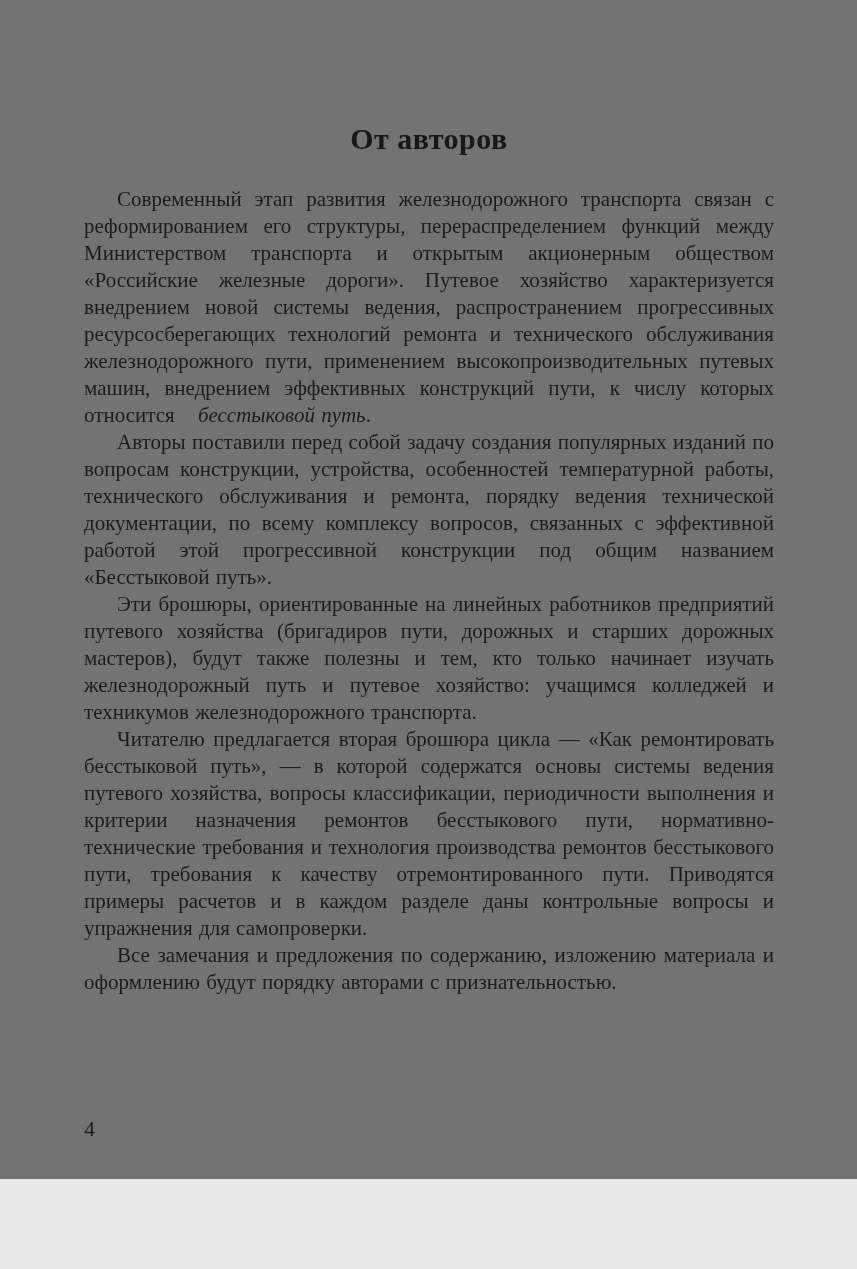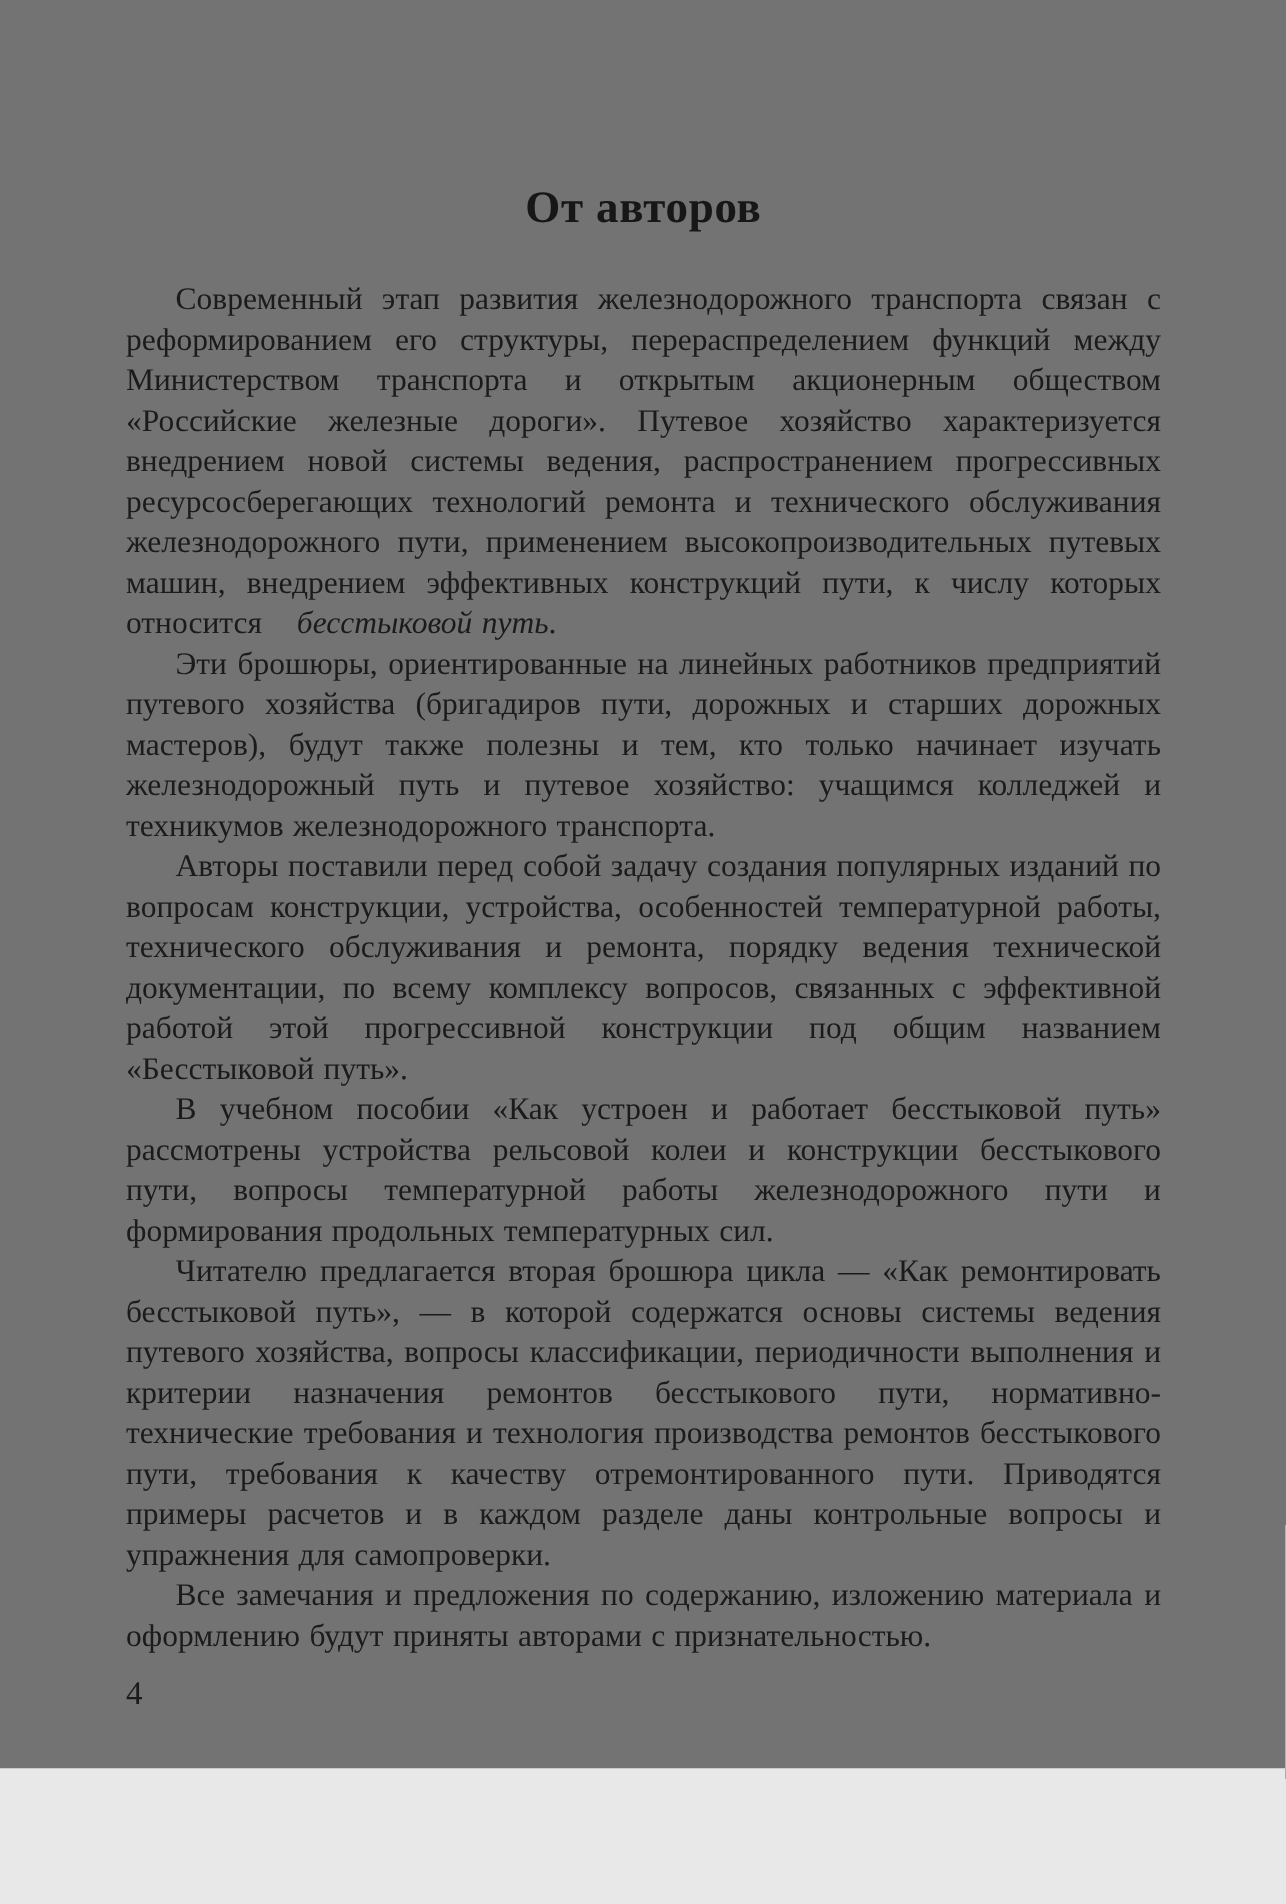--- a/index.html
+++ b/index.html
@@ -52,20 +52,19 @@
     color: #1b1b1b;
   }
 </style>
 </head>
 <body>
 
 <div class="page">
   <div class="text-block">
     <h1 class="title">От авторов</h1>
     <p class="para"><span>Современный этап развития железнодорожного транспорта связан с реформированием его структуры, перераспределением функций между Министерством транспорта и открытым акционерным обществом «Российские железные дороги». Путевое хозяйство характеризуется внедрением новой системы ведения, распространением прогрессивных ресурсосберегающих технологий ремонта и технического обслуживания железнодорожного пути, применением высокопроизводительных путевых машин, внедрением эффективных конструкций пути, к числу которых относится </span><em class="ital">бесстыковой путь</em><span>.</span></p>
+    <p class="para">Авторы поставили перед собой задачу создания популярных изданий по вопросам конструкции, устройства, особенностей температурной работы, технического обслуживания и ремонта, порядку ведения технической документации, по всему комплексу вопросов, связанных с эффективной работой этой прогрессивной конструкции под общим названием «Бесстыковой путь».</p>
     <p class="para">Эти брошюры, ориентированные на линейных работников предприятий путевого хозяйства (бригадиров пути, дорожных и старших дорожных мастеров), будут также полезны и тем, кто только начинает изучать железнодорожный путь и путевое хозяйство: учащимся колледжей и техникумов железнодорожного транспорта.</p>
-    <p class="para">Авторы поставили перед собой задачу создания популярных изданий по вопросам конструкции, устройства, особенностей температурной работы, технического обслуживания и ремонта, порядку ведения технической документации, по всему комплексу вопросов, связанных с эффективной работой этой прогрессивной конструкции под общим названием «Бесстыковой путь».</p>
-    <p class="para">В учебном пособии «Как устроен и работает бесстыковой путь» рассмотрены устройства рельсовой колеи и конструкции бесстыкового пути, вопросы температурной работы железнодорожного пути и формирования продольных температурных сил.</p>
     <p class="para">Читателю предлагается вторая брошюра цикла — «Как ремонтировать бесстыковой путь», — в которой содержатся основы системы ведения путевого хозяйства, вопросы классификации, периодичности выполнения и критерии назначения ремонтов бесстыкового пути, нормативно-технические требования и технология производства ремонтов бесстыкового пути, требования к качеству отремонтированного пути. Приводятся примеры расчетов и в каждом разделе даны контрольные вопросы и упражнения для самопроверки.</p>
-    <p class="para">Все замечания и предложения по содержанию, изложению материала и оформлению будут приняты авторами с признательностью.</p>
+    <p class="para">Все замечания и предложения по содержанию, изложению материала и оформлению будут порядку авторами с признательностью.</p>
   </div>
   <div class="page-number">4</div>
 </div>
 
 </body></html>

